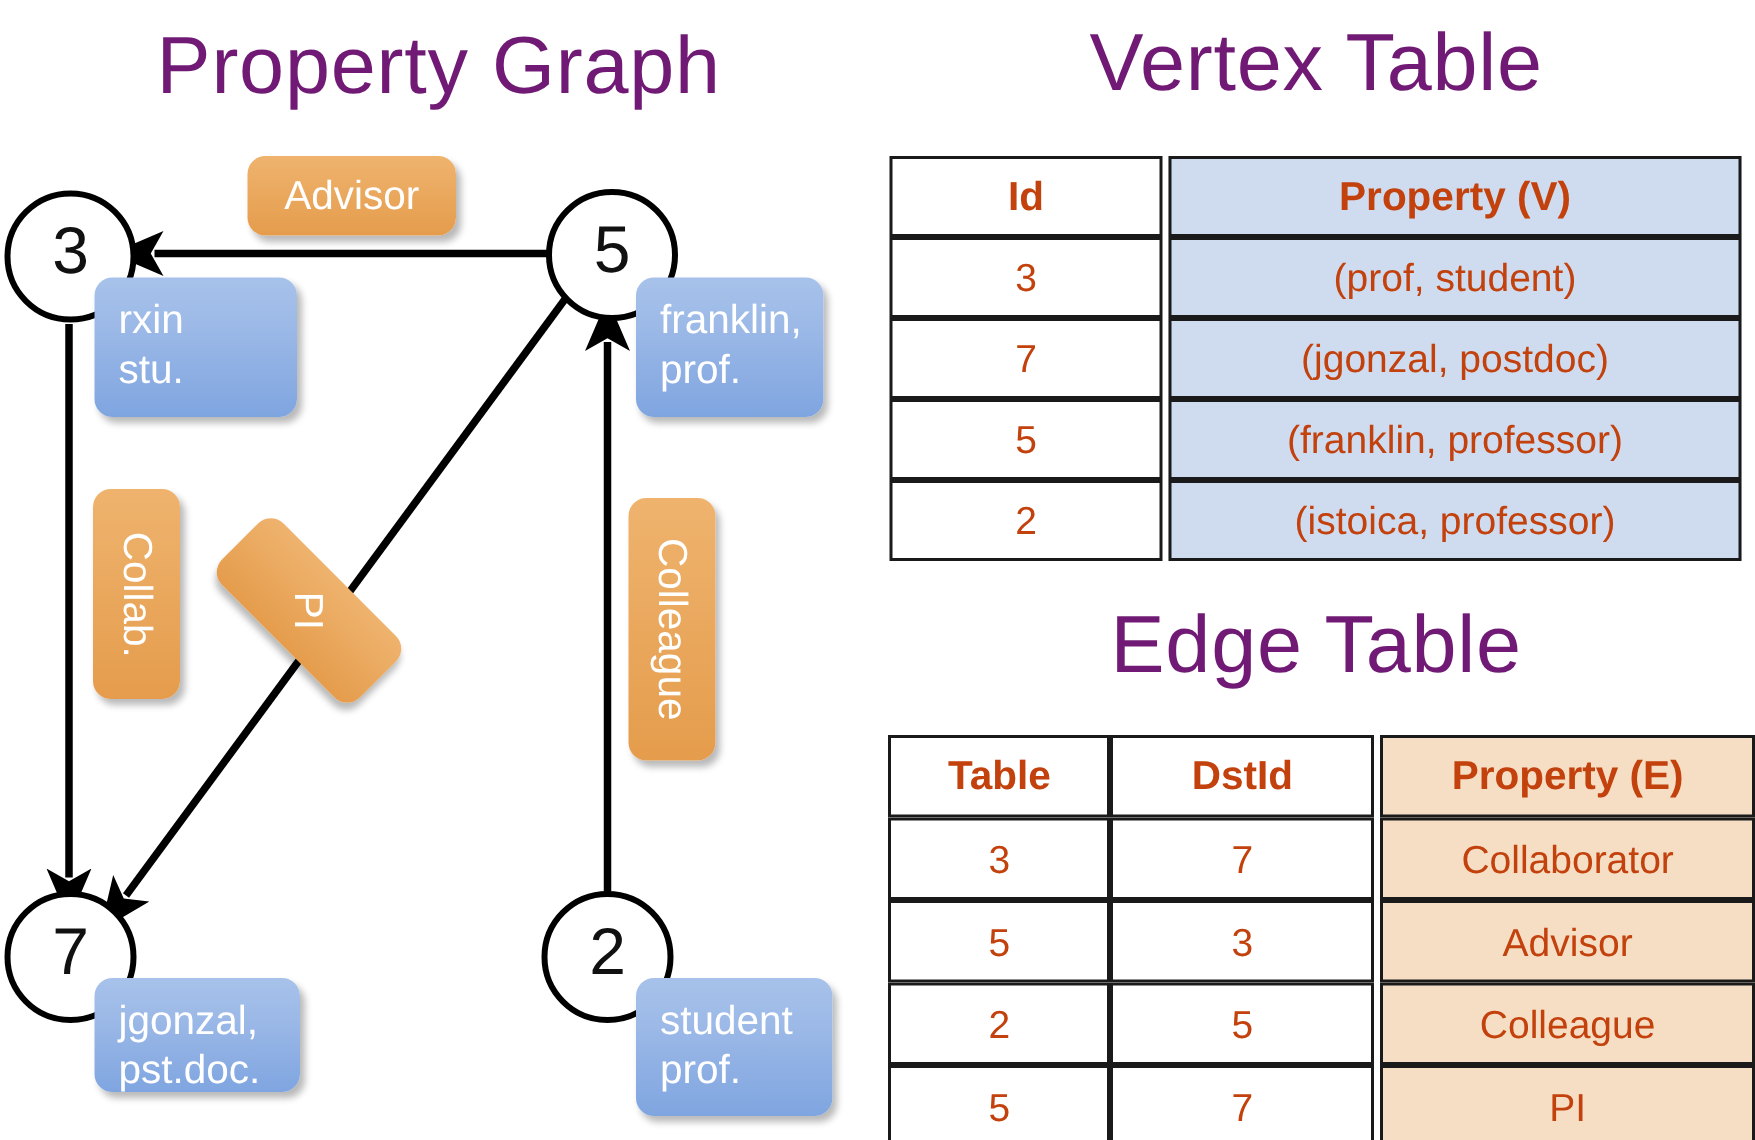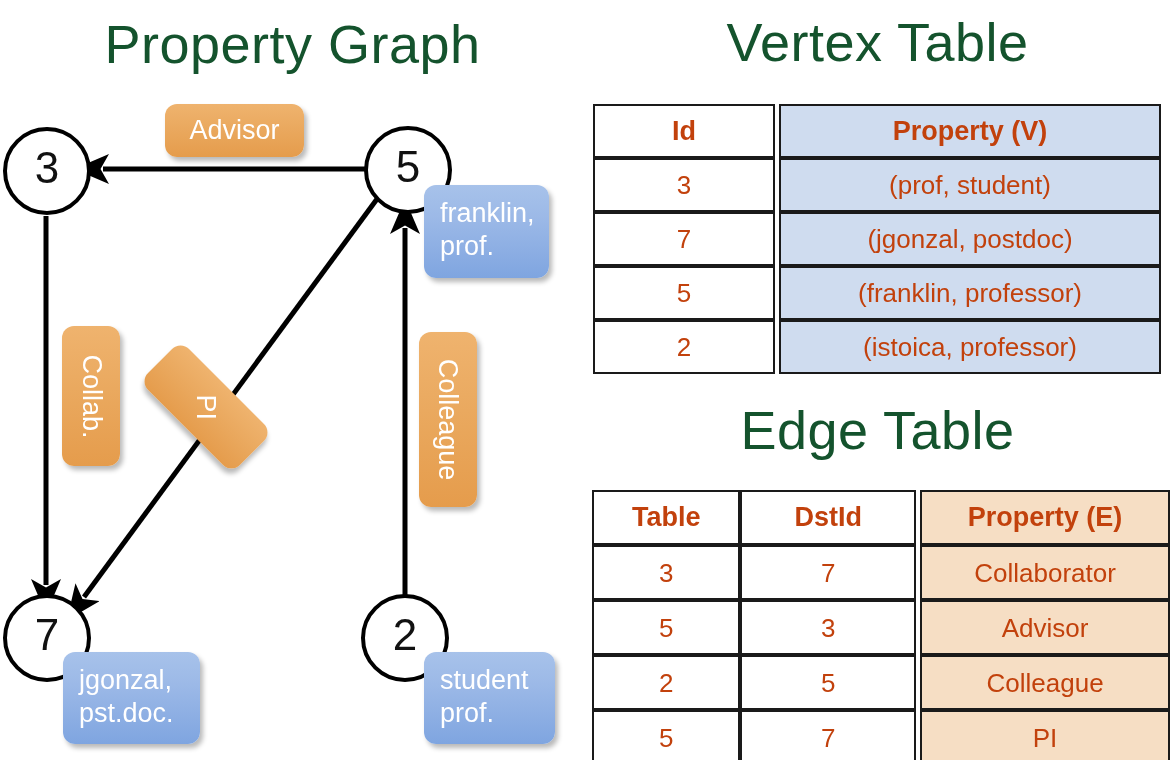--- a/index.html
+++ b/index.html
@@ -16,21 +16,21 @@
   .stage{position:absolute;left:0;top:0;width:1170px;height:760px;}
 
   
   .title{
     position:absolute;
     font-family:"Liberation Sans", sans-serif;
     font-weight:300;
     font-size:54px;
     line-height:56px;
     letter-spacing:0.5px;
-    color:#14532d;
+    color:#701a75;
     white-space:nowrap;
     text-align:center;
   }
   #title-property-graph{left:0;top:16px;width:585px;}
   #title-vertex-table{left:585px;top:14px;width:585px;}
   #title-edge-table{left:585px;top:402px;width:585px;}
 
   
   #graph-panel{position:absolute;left:0;top:0;width:585px;height:760px;}
   #graph-edges{position:absolute;left:0;top:0;width:585px;height:760px;}
@@ -83,21 +83,21 @@
   .eprop .rot90{transform:rotate(90deg);}
   .eprop .rotm45{transform:rotate(45deg);}
 
   #node-3{left:3px;  top:127px;}
   #node-5{left:364px;top:126px;}
   #node-7{left:3px;  top:594px;}
   #node-2{left:361px;top:594px;}
 
   #vprop-rxin    {left:63px; top:185px; width:135px;height:93px;}
   #vprop-franklin{left:424px;top:185px;width:125px;height:93px;}
-  #vprop-jgonzal {left:63px; top:652px;width:137px;height:92px;}
+  #vprop-jgonzal {left:63px; top:652px;width:137px;height:76px;}
   #vprop-istoica {left:424px;top:652px;width:131px;height:92px;}
 
   #eprop-advisor  {left:165px;top:104px;width:139px;height:53px;}
   #eprop-collab   {left:62px; top:326px;width:58px; height:140px;}
   #eprop-pi       {left:144px;top:318px;width:130px;height:58px;
                    transform:rotate(45deg);transform-origin:50% 50%;
                    margin-top:60px;margin-left:-3px;}
   #eprop-colleague{left:419px;top:332px;width:58px; height:175px;}
 
   
@@ -174,20 +174,24 @@
     <div class="node" id="node-5">
       <span>5</span>
     </div>
     <div class="node" id="node-7">
       <span>7</span>
     </div>
     <div class="node" id="node-2">
       <span>2</span>
     </div>
 
+    <div class="vprop" id="vprop-rxin">
+      <div>rxin</div>
+      <div>stu.</div>
+    </div>
     <div class="vprop" id="vprop-franklin">
       <div>franklin,</div>
       <div>prof.</div>
     </div>
     <div class="vprop" id="vprop-jgonzal">
       <div>jgonzal,</div>
       <div>pst.doc.</div>
     </div>
     <div class="vprop" id="vprop-istoica">
       <div>student</div>

